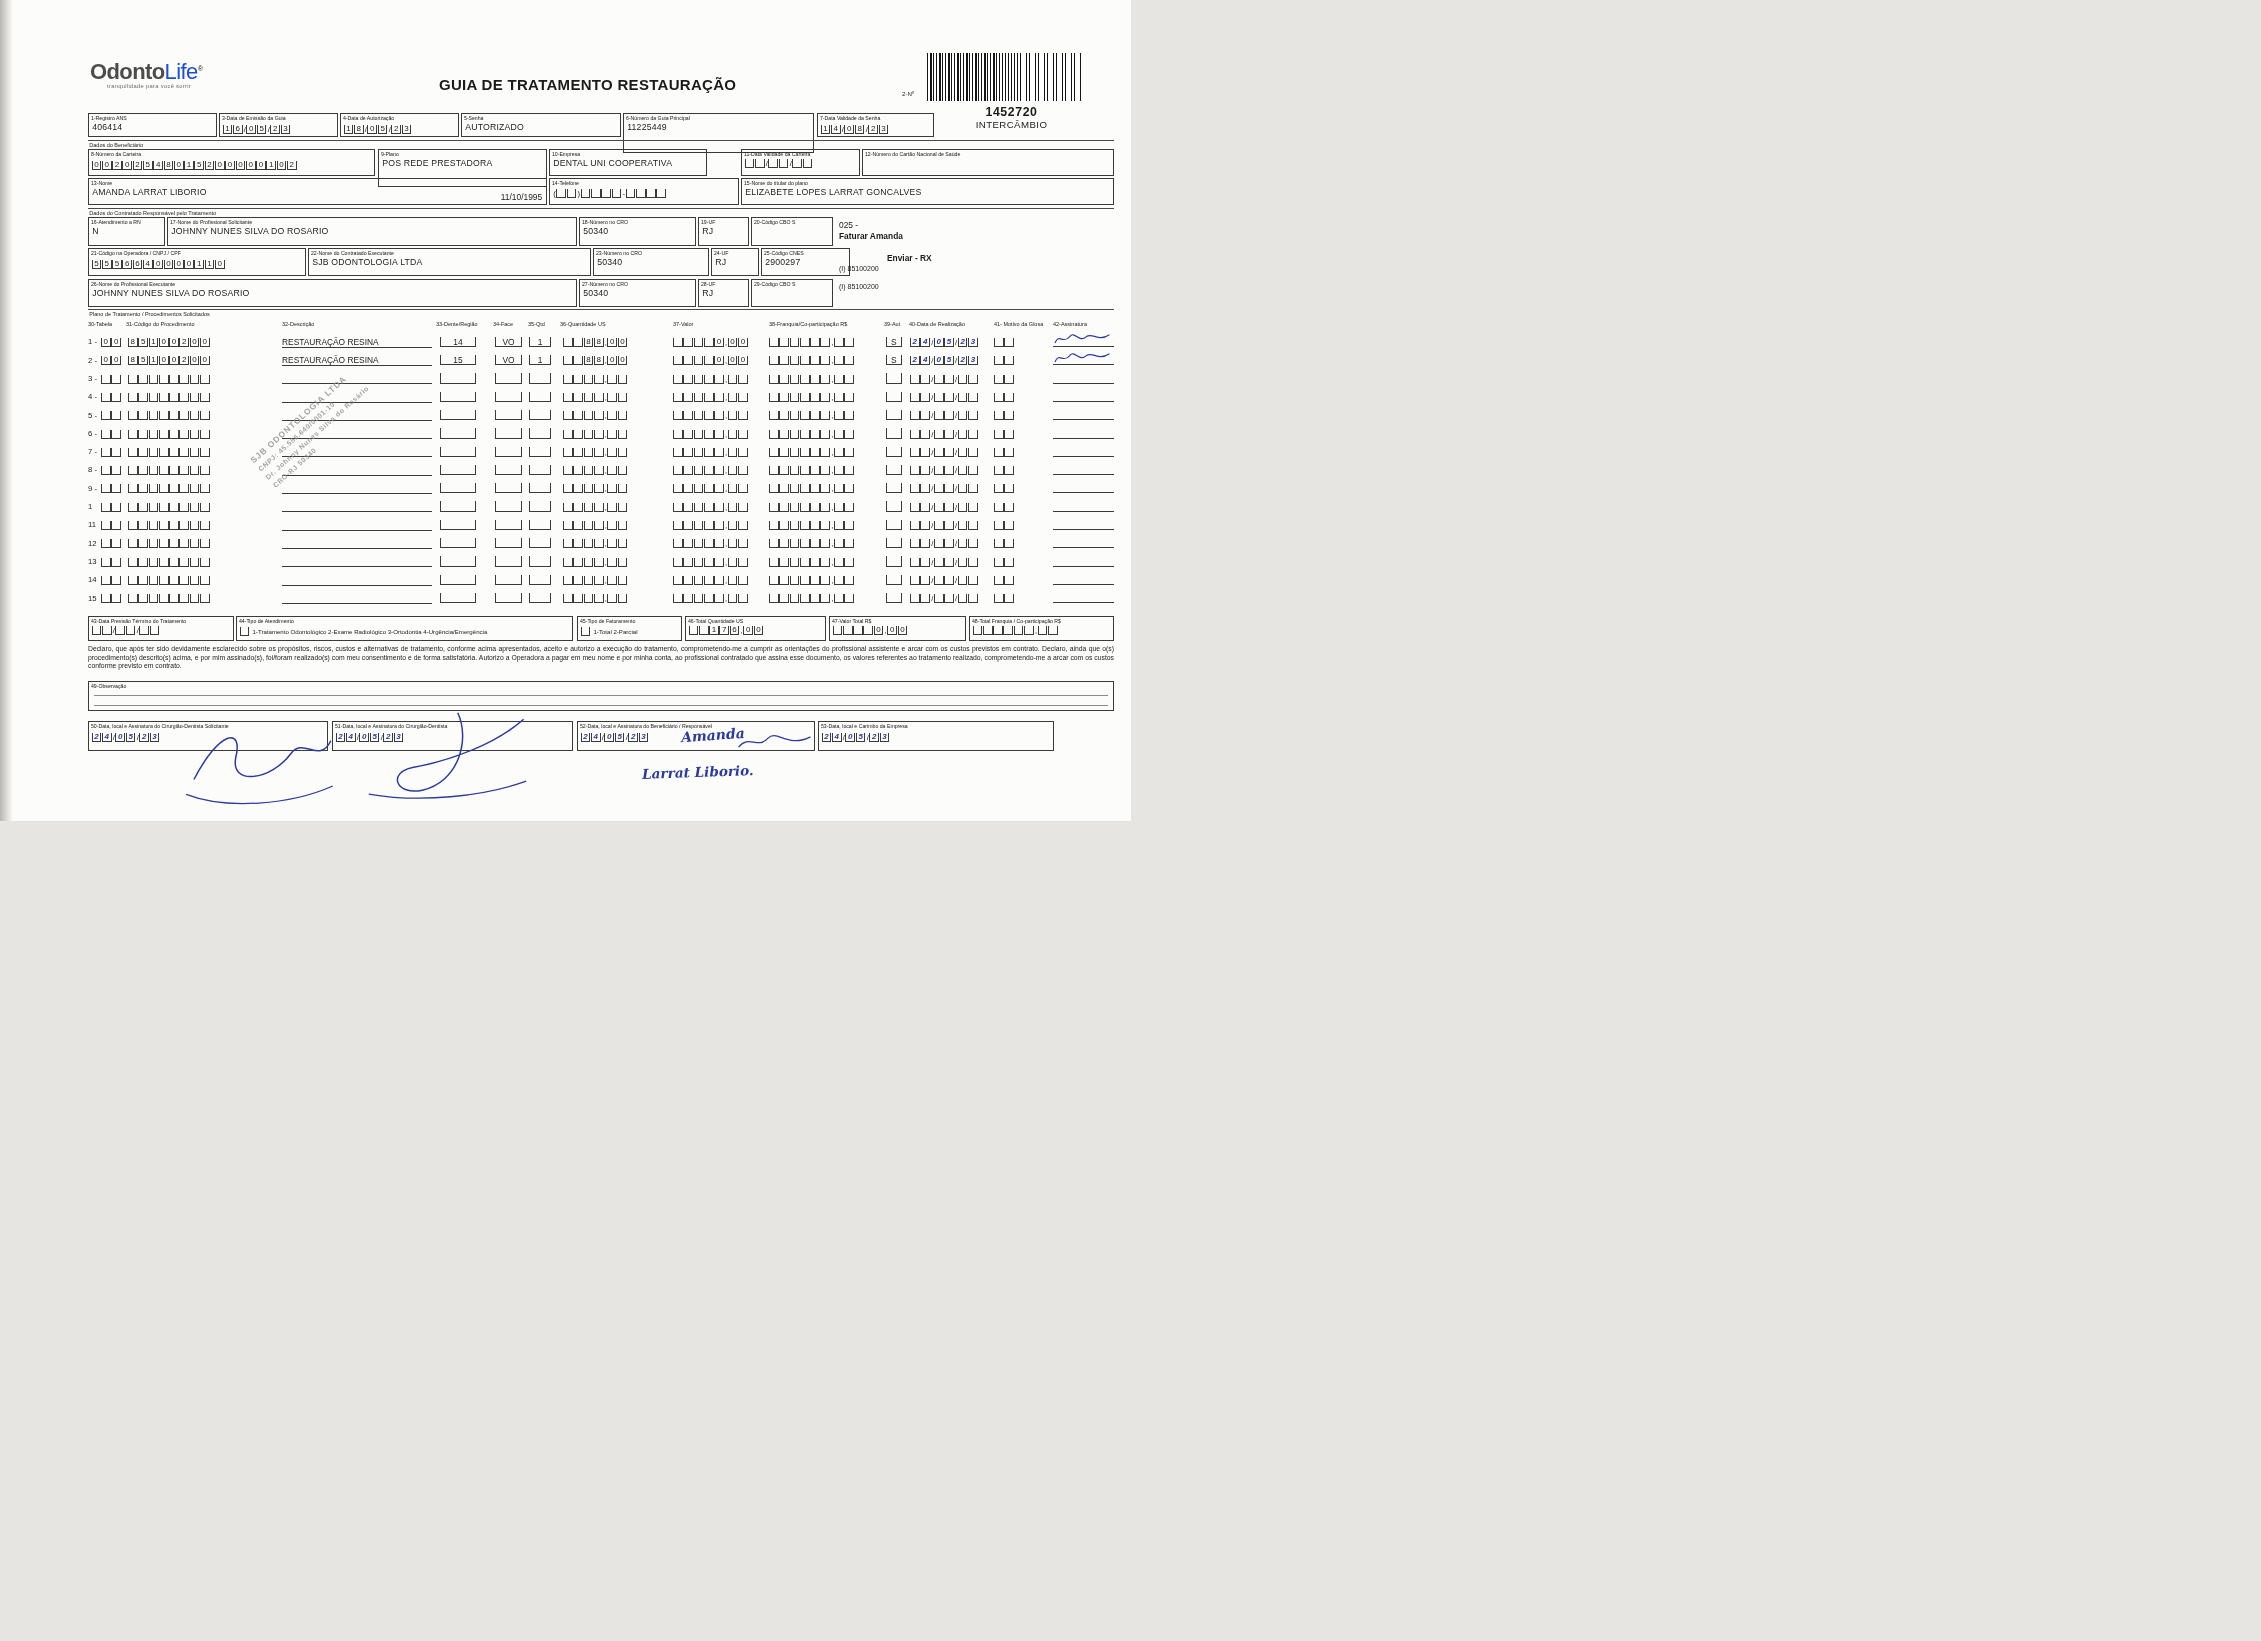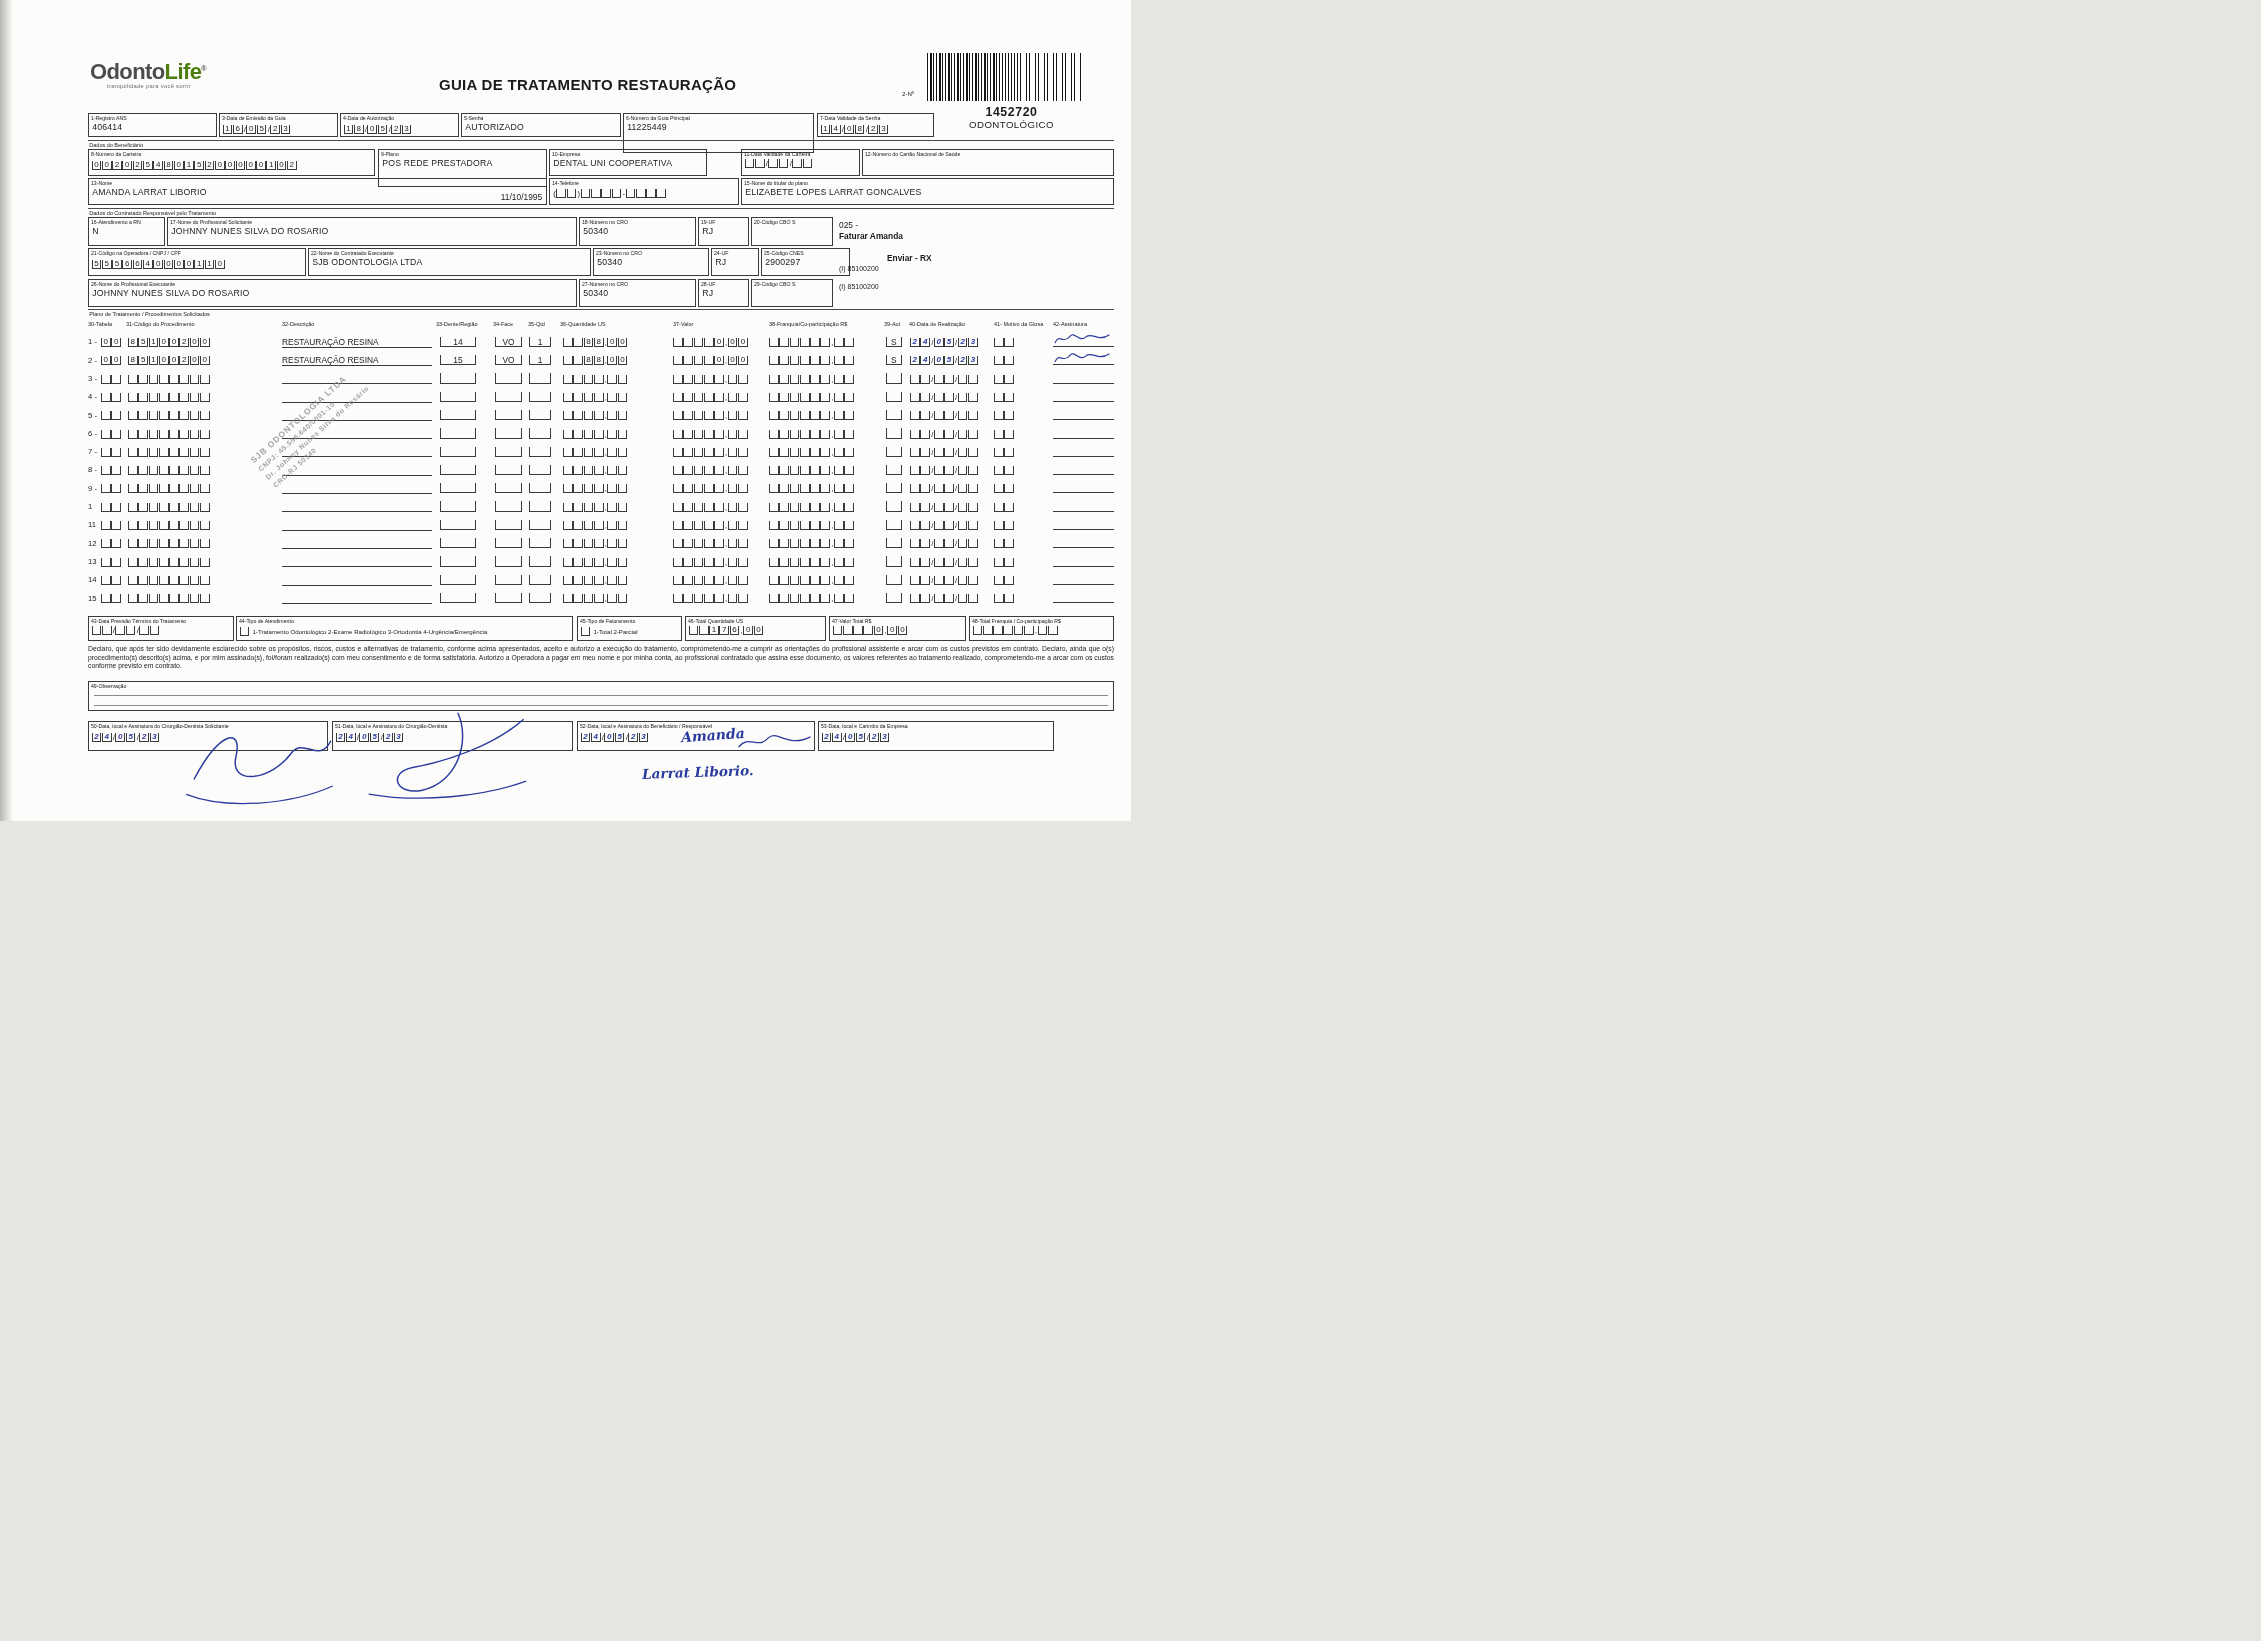--- a/index.html
+++ b/index.html
@@ -21,21 +21,21 @@
   .hand .comb-cell{color:#2b3a9e;font-style:italic;font-weight:700}
   .fbox .comb{margin-top:1.3px}
   
   .slot{display:inline-block;height:10.3px;border-left:0.8px solid #3a3a3a;border-right:0.8px solid #3a3a3a;
     border-bottom:0.8px solid #3a3a3a;font-size:8.4px;line-height:10.3px;text-align:center;white-space:nowrap}
   .uline{border-bottom:0.8px solid #3a3a3a}
   
   .logo{position:absolute;left:90px;top:57px;width:168px}
   .logo-line{font-size:22px;letter-spacing:-0.6px;line-height:23px}
   .logo-odonto{color:#4c4c4c;font-weight:700}
-  .logo-life{color:#4d7c0f;font-weight:700}
+  .logo-life{color:#1d4ed8;font-weight:400}
   .logo-reg{font-size:7px;vertical-align:super}
   .logo-tag{font-size:5.8px;color:#6b6b6b;letter-spacing:0.3px;margin-left:17px}
   .doc-title{position:absolute;left:439px;top:76px;font-size:15px;font-weight:700;letter-spacing:0.3px}
   .bc-label{position:absolute;left:902px;top:90px;font-size:6.1px}
   .barcode{position:absolute;left:927px;top:53px;width:154px;height:48px;
     background:repeating-linear-gradient(90deg,#141414 0 1.3px,#fff 1.3px 2.6px,#141414 2.6px 4.5px,#fff 4.5px 5.8px,#141414 5.8px 6.5px,#fff 6.5px 9px)}
   .guide-num{position:absolute;left:934px;top:105px;width:155px;text-align:center;font-size:12.3px;font-weight:700;letter-spacing:0.6px}
   .guide-mode{position:absolute;left:934px;top:119px;width:155px;text-align:center;font-size:9.7px;letter-spacing:0.4px}
   
   .sect{position:absolute;left:88px;width:1026px;border-top:0.8px solid #4a4a4a;
@@ -91,21 +91,21 @@
   <div class="scan-edge"></div>
 
   <div class="logo">
     <div class="logo-line"><span class="logo-odonto">Odonto</span><span class="logo-life">Life</span><span class="logo-reg">®</span></div>
     <div class="logo-tag">tranquilidade para você sorrir</div>
   </div>
   <div class="doc-title">GUIA DE TRATAMENTO RESTAURAÇÃO</div>
   <div class="bc-label">2-Nº</div>
   <div class="barcode"></div>
   <div class="guide-num">1452720</div>
-  <div class="guide-mode">ODONTOLÓGICO</div>
+  <div class="guide-mode">INTERCÂMBIO</div>
 
   <div class="fbox" style="left:88px;top:113px;width:129px;height:24px">
     <div class="flabel">1-Registro ANS</div>
     <div class="fvalue">406414</div>
   </div>
   <div class="fbox" style="left:219px;top:113px;width:119px;height:24px">
     <div class="flabel">3-Data de Emissão da Guia</div>
     <div class="comb">
         <span class="comb-cell">1</span>
         <span class="comb-cell">6</span>

